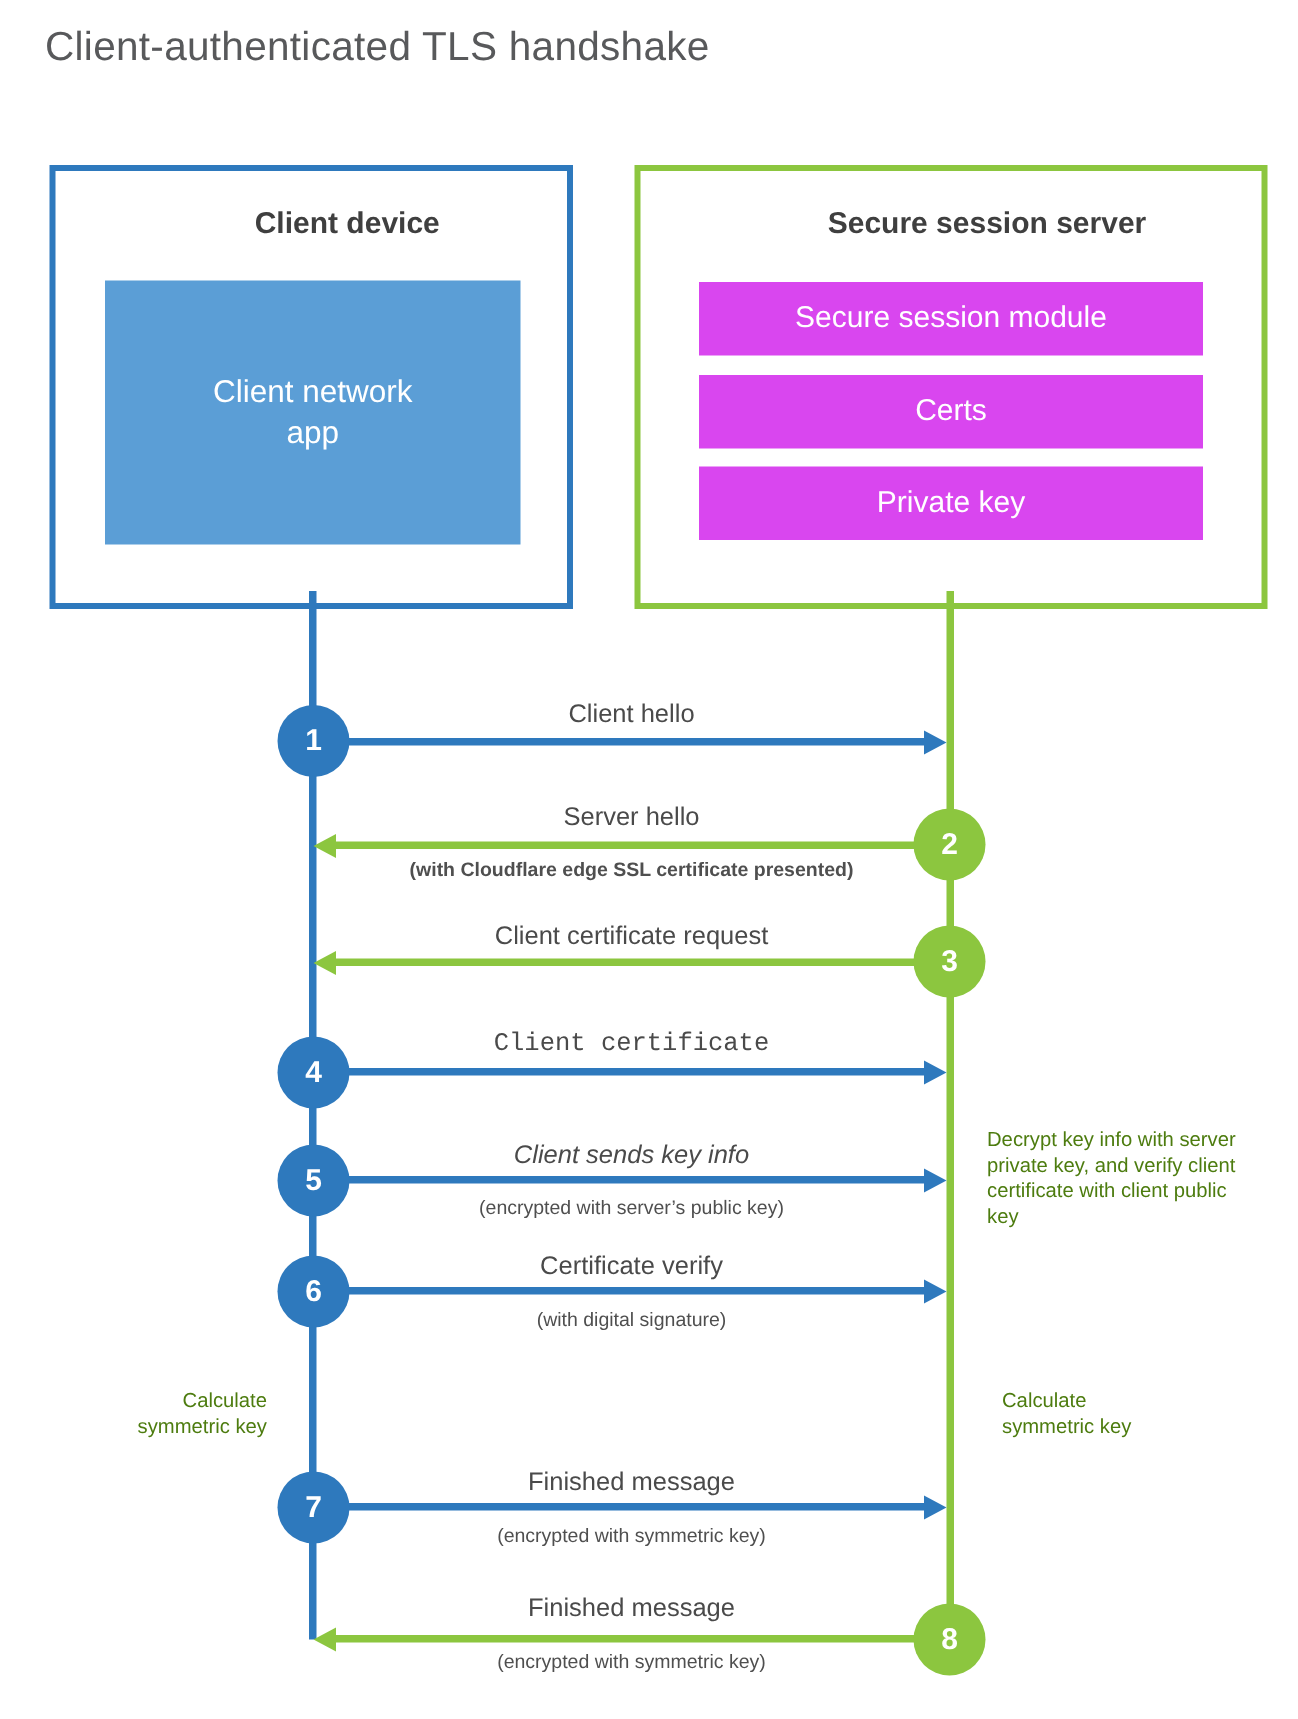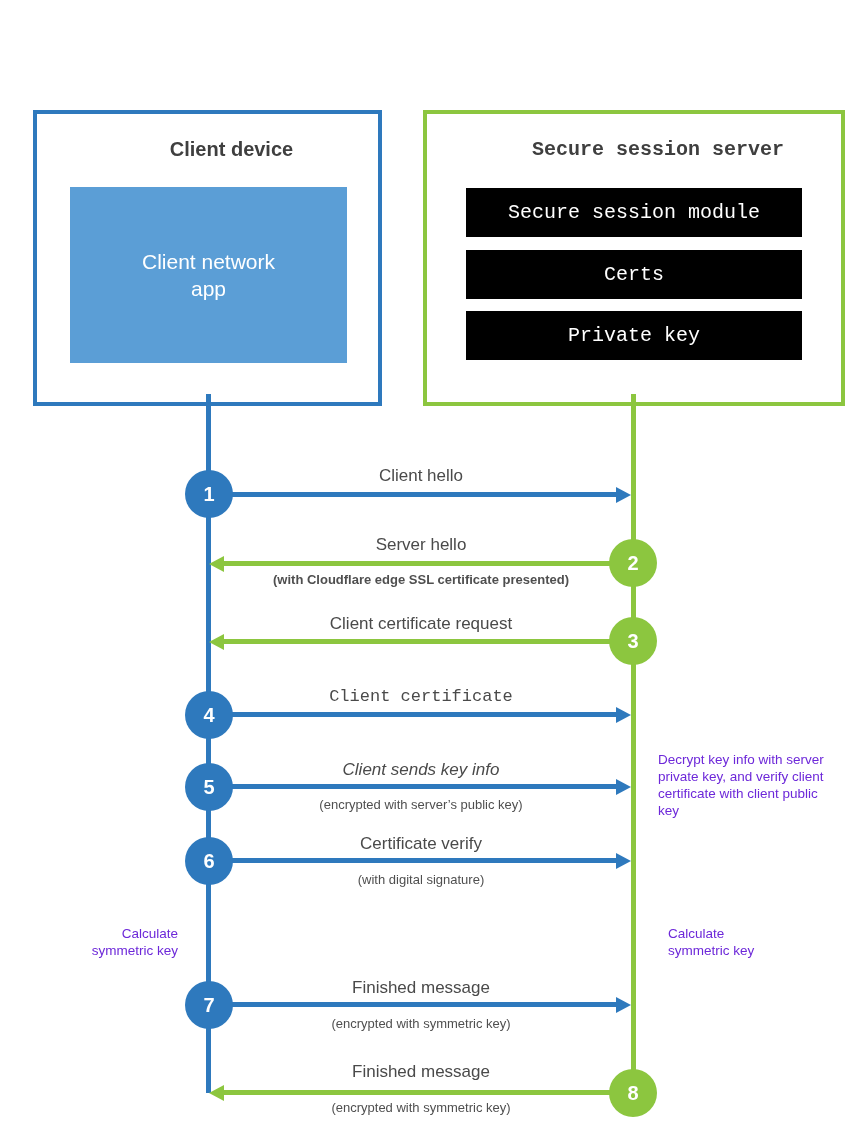--- a/index.html
+++ b/index.html
@@ -7,32 +7,32 @@
     position:relative; width:865px; height:1146px; background:#ffffff;
     font-family:"Liberation Sans","DejaVu Sans",sans-serif; overflow:hidden;
   }
   .title {
     position:absolute; left:30px; top:16px; font-size:27px; font-weight:300;
     color:#58595b; letter-spacing:0.2px;
   }
   
   .actor-box { position:absolute; top:110px; height:296px; background:#fff; box-sizing:border-box;padding-left:48px; }
   .client-box { left:33px; width:349px; border:4px solid #2e79bd; }
-  .server-box { left:423px; width:422px; border:4px solid #8cc63f;font-family:Liberation Mono, monospace; }
+  .server-box { left:423px; width:422px; border:4px solid #8cc63f; }
   .actor-title {
     margin-top:24px; text-align:center; font-size:20px; font-weight:bold; color:#3f3f3f;
   }
   .app-rect {
     position:absolute; left:33px; top:73px; width:277px; height:176px; background:#5b9ed6;
     display:flex; align-items:center; justify-content:center; text-align:center;
     color:#ffffff; font-size:21px;
   }
   .app-rect span { display:block; width:170px; line-height:1.3; }
   .module-bar {
-    position:absolute; left:39px; width:336px; height:49px; background:#000000;
+    position:absolute; left:39px; width:336px; height:49px; background:#d946ef;
     display:flex; align-items:center; justify-content:center;
     color:#ffffff; font-size:20px;
   }
   
   .lifeline { position:absolute; top:394px; width:5px; height:699px; }
   .client-line { left:206px; background:#2e79bd; }
   .server-line { left:631px; background:#8cc63f; }
   
   .arrow { position:absolute; height:5px; }
   .arrow-right { left:209px; width:407px; background:#2e79bd; }
@@ -59,31 +59,32 @@
   .msg-label {
     position:absolute; left:219px; width:404px; text-align:center;
     font-size:17px; color:#4a4a4a;
   }
   .msg-sublabel {
     position:absolute; left:219px; width:404px; text-align:center;
     font-size:13px; color:#4f4f4f;
   }
   
   .side-note {
-    position:absolute; font-size:13.5px; line-height:17px; color:#6d28d9;
+    position:absolute; font-size:13.5px; line-height:17px; color:#4d7c0f;
   }
   .decrypt-note { left:658px; top:751px; width:172px; text-align:left; }
   .calc-left  { left:78px;  top:925px; width:100px; text-align:right; }
   .calc-right { left:668px; top:925px; width:110px; text-align:left; }
 </style>
 </head>
 <body>
 
 <div class="canvas">
 
+  <div class="title">Client-authenticated TLS handshake</div>
 
   <div class="actor-box client-box">
     <div class="actor-title">Client device</div>
     <div class="app-rect">
       <span>Client network app</span>
     </div>
   </div>
 
   <div class="actor-box server-box">
     <div class="actor-title">Secure session server</div>

